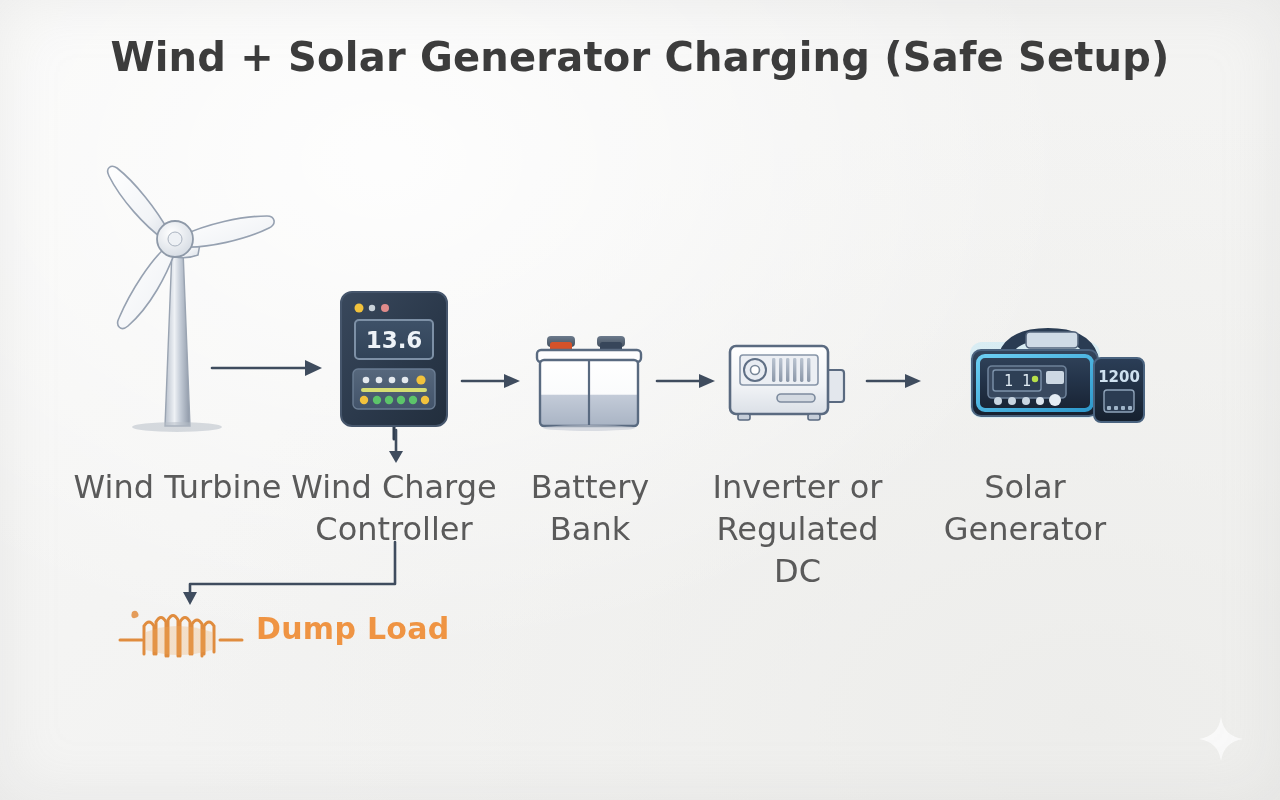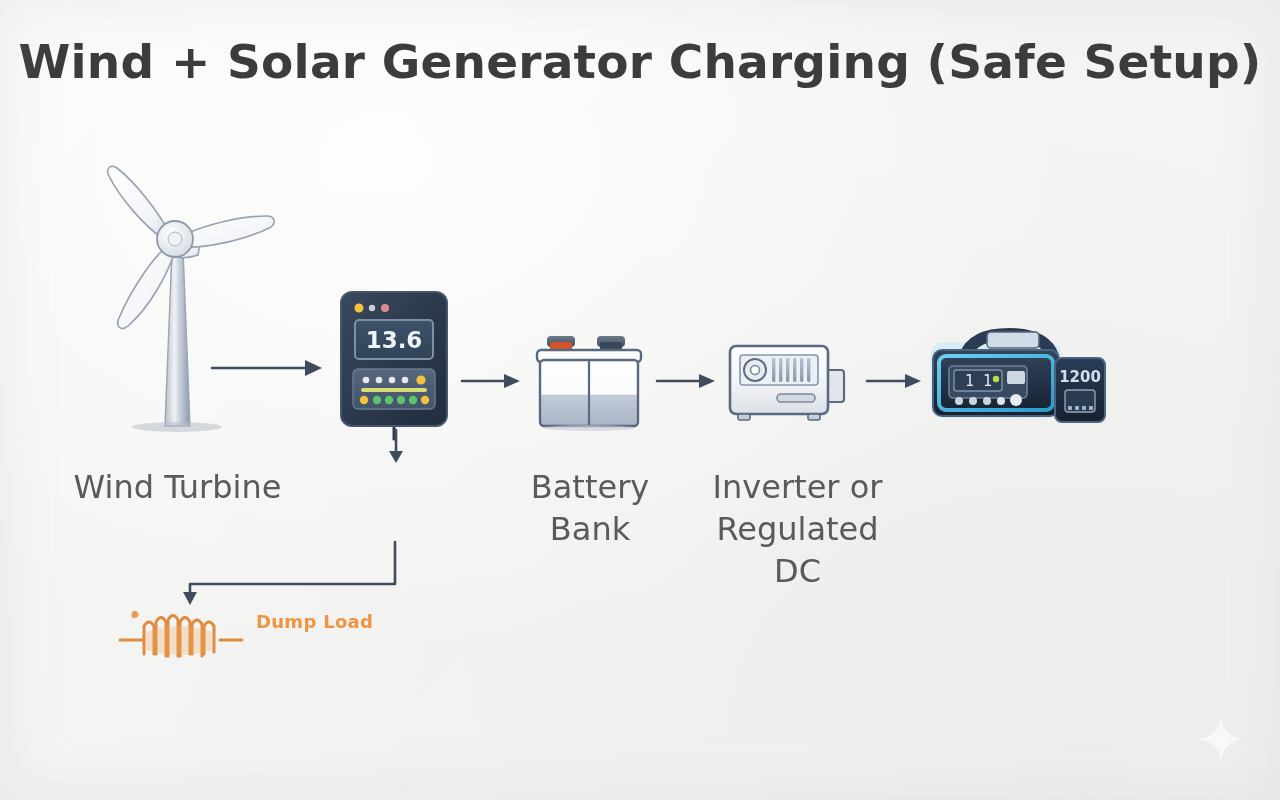--- a/index.html
+++ b/index.html
@@ -30,21 +30,21 @@
     box-shadow: inset 0 0 60px rgba(180,180,178,0.18);
     pointer-events: none;
   }
 
   .title {
     position: absolute;
     top: 34px;
     left: 0;
     width: 1280px;
     text-align: center;
-    font-size: 47px;
+    font-size: 40px;
     font-weight: bold;
     color: #3c3c3c;
     letter-spacing: 0.2px;
   }
 
   .stage {
     position: absolute;
     inset: 0;
     margin-top: 14px;
   }
@@ -55,21 +55,21 @@
     font-size: 32px;
     color: #5a5a5a;
     line-height: 42px;
     white-space: pre-line;
   }
 
   .dump-title {
     position: absolute;
     left: 256px;
     top: 597px;
-    font-size: 18px;
+    font-size: 30px;
     font-weight: bold;
     color: #ef9443;
     letter-spacing: 0.3px;
   }
   .dump-sub {
     position: absolute;
     left: 256px;
     top: 643px;
     font-size: 19px;
     color: #f1b678;
@@ -272,21 +272,21 @@
     </svg>
   </div>
 
   <div class="icon-wrap" style="left:865px; top:355px; width:58px; height:24px;">
     <svg width="58" height="24" viewBox="0 0 58 24">
       <line x1="2" y1="12" x2="41" y2="12" stroke="#3f4c5e" stroke-width="2.6" stroke-linecap="round"></line>
       <path d="M40,5 L56,12 L40,19 Z" fill="#3f4c5e"></path>
     </svg>
   </div>
 
-  <div class="icon-wrap" style="left:917px; top:308px; width:196px; height:115px;">
+  <div class="icon-wrap" style="left:956px; top:308px; width:196px; height:115px;">
     <svg width="196" height="115" viewBox="0 0 196 115">
       <defs>
         <linearGradient id="genBody" x1="0" y1="0" x2="0" y2="1">
           <stop offset="0%" stop-color="#33455c"></stop>
           <stop offset="45%" stop-color="#24344a"></stop>
           <stop offset="100%" stop-color="#16202f"></stop>
         </linearGradient>
         <linearGradient id="genSide" x1="0" y1="0" x2="0" y2="1">
           <stop offset="0%" stop-color="#2b3e57"></stop>
           <stop offset="100%" stop-color="#15202e"></stop>
@@ -328,27 +328,30 @@
         <rect x="151" y="84" width="4" height="4" rx="1"></rect>
         <rect x="158" y="84" width="4" height="4" rx="1"></rect>
         <rect x="165" y="84" width="4" height="4" rx="1"></rect>
         <rect x="172" y="84" width="4" height="4" rx="1"></rect>
       </g>
     </svg>
   </div>
 
   <div class="node-label" style="left:60px; top:452px; width:235px;">Wind Turbine</div>
 
+  <div class="node-label" style="left:288px; top:452px; width:212px;">Wind Charge
+Controller</div>
 
   <div class="node-label" style="left:505px; top:452px; width:170px;">Battery
 Bank</div>
 
   <div class="node-label" style="left:690px; top:452px; width:215px;">Inverter or
 Regulated DC</div>
 
+  <div class="node-label" style="left:905px; top:452px; width:240px;">Solar Generator</div>
 
   <div class="icon-wrap" style="left:384px; top:416px; width:24px; height:34px;">
     <svg width="24" height="34" viewBox="0 0 24 34">
       <line x1="12" y1="0" x2="12" y2="22" stroke="#3f4c5e" stroke-width="2.6" stroke-linecap="round"></line>
       <path d="M5,21 L12,33 L19,21 Z" fill="#3f4c5e"></path>
     </svg>
   </div>
 
   <div class="icon-wrap" style="left:180px; top:528px; width:230px; height:66px;">
     <svg width="230" height="66" viewBox="0 0 230 66">

